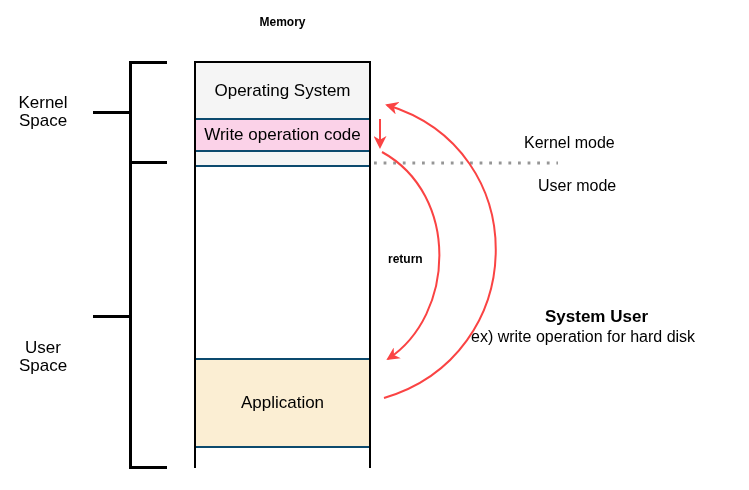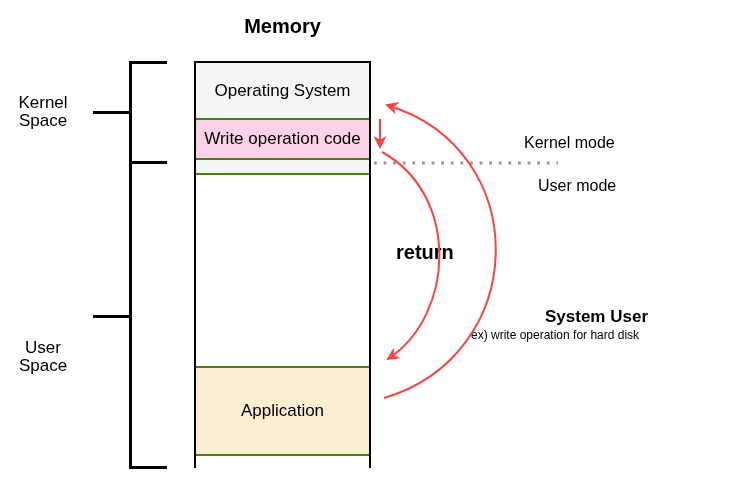--- a/index.html
+++ b/index.html
@@ -3,28 +3,28 @@
 <meta charset="utf-8">
 <style>
   html,body{margin:0;padding:0;}
   body{
     width:749px;height:490px;position:relative;background:#fff;
     font-family:"Liberation Sans",sans-serif;color:#000;overflow:hidden;
   }
   .abs{position:absolute;}
   
   #title{left:194px;top:15px;width:177px;text-align:center;
-    font-size:20px;font-weight:bold;}
+    font-size:12px;font-weight:bold;}
   
   #memrect{left:194px;top:61px;width:173px;height:403px;border:2px solid #000;}
   .sec{display:flex;align-items:center;justify-content:center;
-    border-bottom:2px solid #4d7c0f;font-size:17px;box-sizing:border-box;}
+    border-bottom:2px solid #0c4a6e;font-size:17px;box-sizing:border-box;}
   .sec:last-child{border-bottom:none;}
   .sec-os{height:57px;background:var(--operating-system-fill,#f5f5f5);}
-  .sec-write{height:40px;background:var(--write-operation-fill,#fbd2e8);}
+  .sec-write{height:32px;background:var(--write-operation-fill,#fbd2e8);}
   .sec-sliver{height:15px;background:var(--kernel-sliver-fill,#f5f5f5);}
   .sec-free-user{height:193px;background:#fff;}
   .sec-app{height:88px;background:var(--application-fill,#fbeed3);}
   .sec-free-bottom{height:40px;background:#fff;}
   
   .bk{background:var(--border-black,#000);}
   #bk-v{left:129px;top:61px;width:3px;height:408px;}
   #bk-top{left:129px;top:61px;width:38px;height:3px;}
   #bk-mid{left:129px;top:161px;width:38px;height:3px;}
   #bk-bot{left:129px;top:466px;width:38px;height:3px;}
@@ -32,23 +32,23 @@
   #bk-uptr{left:93px;top:315px;width:38px;height:3px;}
   
   .space-label{width:72px;text-align:center;font-size:17px;line-height:18px;}
   #kernel-space{left:7px;top:94px;}
   #user-space{left:7px;top:291px;margin-top:48px;}
   
   .mode-label{font-size:16px;line-height:17px;}
   #kernel-mode{left:524px;top:134px;}
   #user-mode{left:538px;top:177px;text-align:right;}
   
-  #return-label{left:388px;top:241px;font-size:20px;font-weight:bold;margin-left:8px;}
+  #return-label{left:388px;top:252px;font-size:12px;font-weight:bold;}
   #syscall-title{left:545px;top:307px;font-size:17px;font-weight:bold;}
-  #syscall-example{left:471px;top:328px;font-size:12px;}
+  #syscall-example{left:471px;top:328px;font-size:16px;}
   
   #overlay{left:0;top:0;width:749px;height:490px;pointer-events:none;}
   .arrow{fill:none;stroke:var(--arrow-red,#fa4343);stroke-width:2;}
   .dotted{fill:none;stroke:var(--dotted-line-gray,#969696);
     stroke-width:3;stroke-dasharray:2.8 6.8;}
 </style>
 </head>
 <body>
 
 <div class="abs" id="title">Memory</div>

